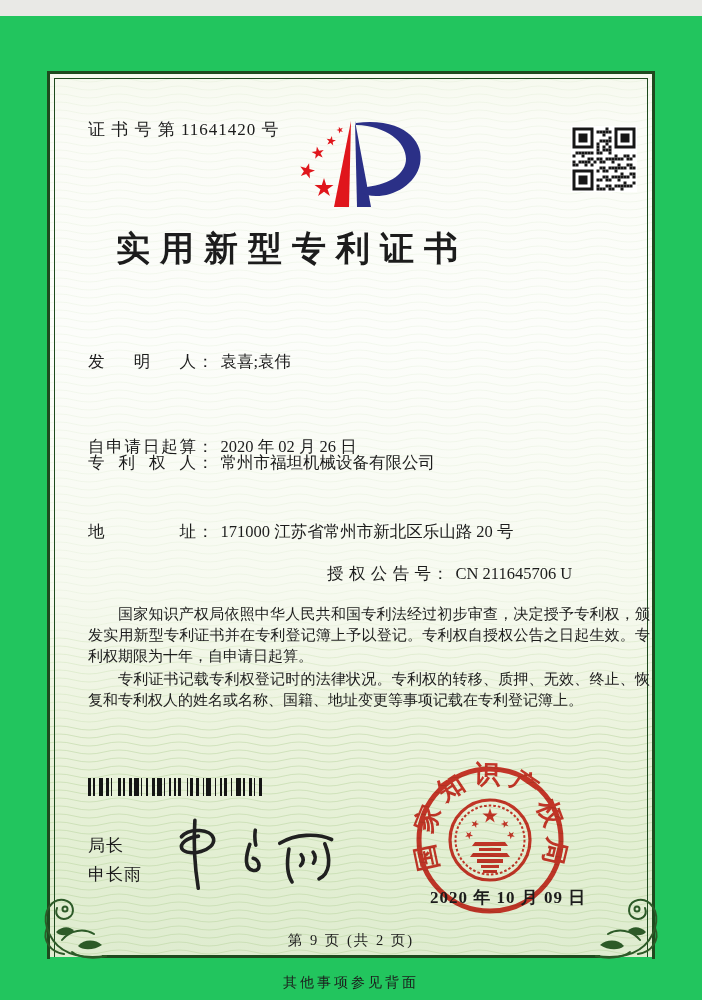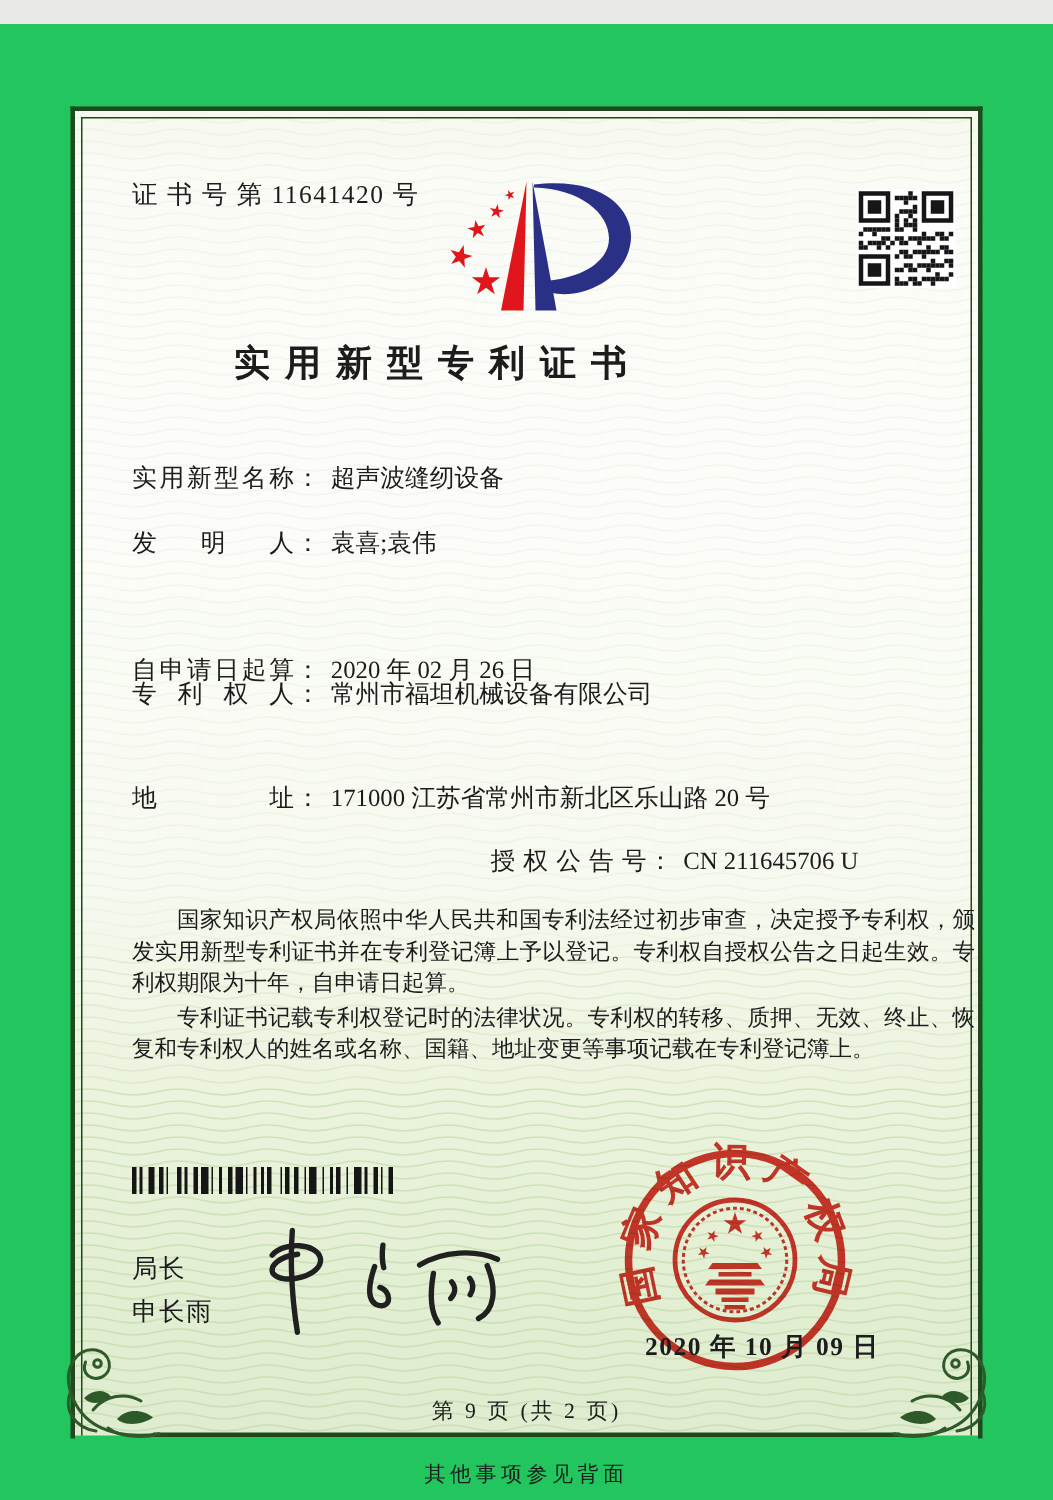--- a/index.html
+++ b/index.html
@@ -24,21 +24,21 @@
   .ornament{width:78px;height:78px;}
   .ornament-left{left:32px;top:872px;}
   .ornament-right{left:592px;top:872px;transform:scaleX(-1);}
   .ornament path,.ornament circle{stroke:#2d5a28;fill:none;stroke-width:2;stroke-linecap:round;}
   .ornament .fl{fill:#2d5a28;stroke:none;}
   
   .cert-no{left:88px;top:102px;font-size:17px;letter-spacing:1px;}
   .logo{left:272px;top:99px;}
   .qr{left:571px;top:110px;background:#fff;}
   
-  .title{left:0;top:210px;width:574px;text-align:center;font-size:24px;font-weight:700;
+  .title{left:0;top:210px;width:574px;text-align:center;font-size:34px;font-weight:700;
     letter-spacing:10px;text-indent:10px;}
   
   .field-row{left:88px;font-size:16.5px;white-space:nowrap;width:562px;}
   .r1{top:292px;} .r2{top:335px;font-family:Liberation Serif, serif;} .r3{top:377px;} .r4{top:420px;} .r5{top:436px;} .r6{top:505px;} .r7{top:547px;}
   .f-label{display:inline-block;width:108px;text-align:justify;text-align-last:justify;vertical-align:top;}
   .f-colon{margin-left:1px;}
   .f-value{margin-left:7px;}
   .grant-right{position:absolute;left:239px;top:0;white-space:nowrap;}
   .grant-right .f-label{width:104px;}
   
@@ -331,23 +331,20 @@
       <rect x="43.5" y="1.5" width="21" height="21" fill="#161616"></rect>
       <rect x="46.5" y="4.5" width="15" height="15" fill="#fff"></rect>
       <rect x="49.5" y="7.5" width="9" height="9" fill="#161616"></rect>
       <rect x="1.5" y="43.5" width="21" height="21" fill="#161616"></rect>
       <rect x="4.5" y="46.5" width="15" height="15" fill="#fff"></rect>
       <rect x="7.5" y="49.5" width="9" height="9" fill="#161616"></rect>
     </svg>
 
   <div class="abs title">实用新型专利证书</div>
 
-  <div class="abs field-row r1">
-    <span class="f-label">实用新型名称</span><span class="f-colon">：</span><span class="f-value">超声波缝纫设备</span>
-  </div>
   <div class="abs field-row r2">
     <span class="f-label">发明人</span><span class="f-colon">：</span><span class="f-value">袁喜;袁伟</span>
   </div>
   <div class="abs field-row r4">
     <span class="f-label">自申请日起算</span><span class="f-colon">：</span><span class="f-value">2020 年 02 月 26 日</span>
   </div>
   <div class="abs field-row r5">
     <span class="f-label">专利权人</span><span class="f-colon">：</span><span class="f-value">常州市福坦机械设备有限公司</span>
   </div>
   <div class="abs field-row r6">

